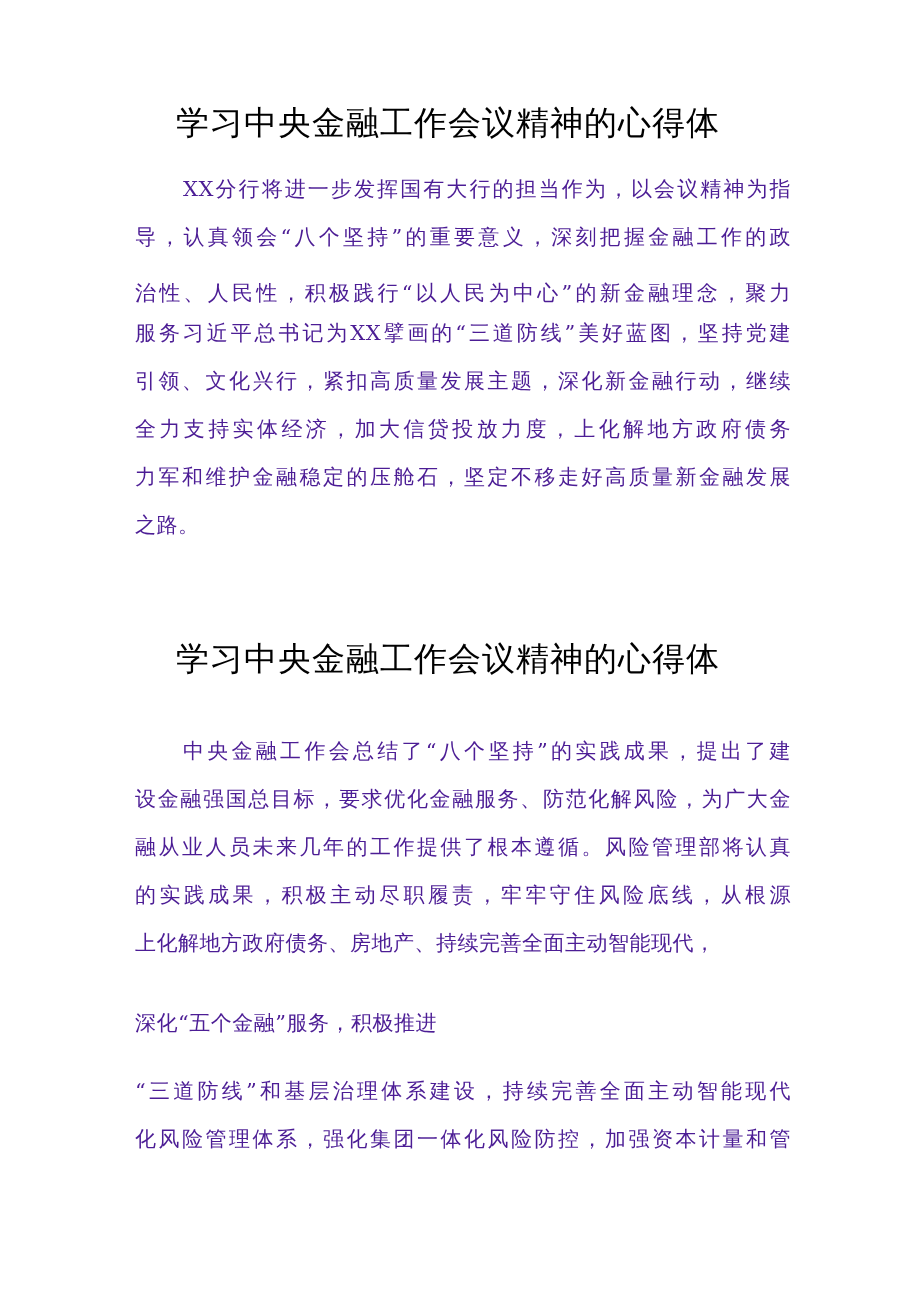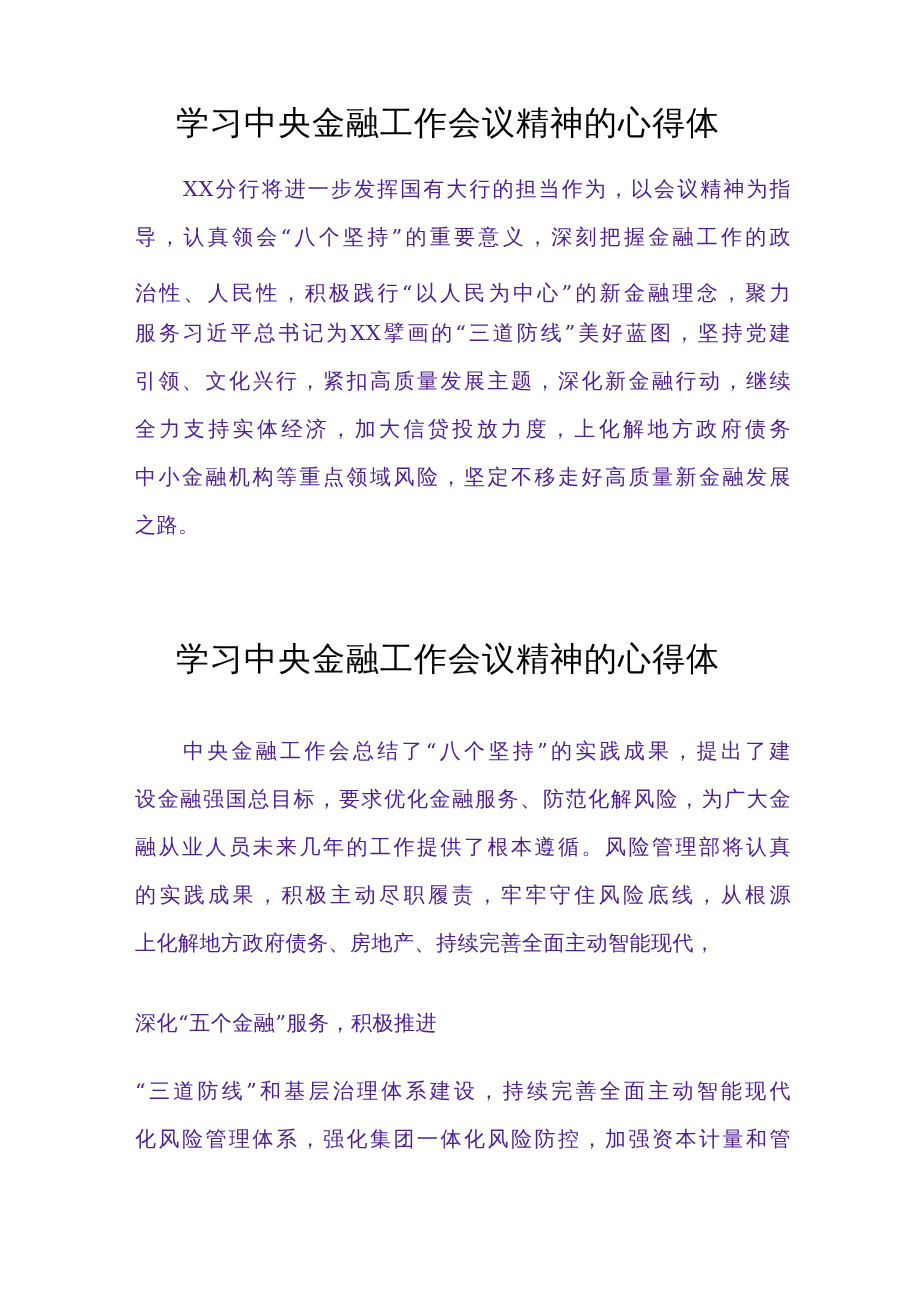--- a/index.html
+++ b/index.html
@@ -53,21 +53,21 @@
 
 <h1 class="title" style="top:103px;">学习中央金融工作会议精神的心得体</h1>
 
 <div>
   <div class="line indent" style="top:174px;">XX分行将进一步发挥国有大行的担当作为，以会议精神为指</div>
   <div class="line" style="top:222px;">导，认真领会“八个坚持”的重要意义，深刻把握金融工作的政</div>
   <div class="line" style="top:278px;">治性、人民性，积极践行“以人民为中心”的新金融理念，聚力</div>
   <div class="line" style="top:318px;">服务习近平总书记为XX擘画的“三道防线”美好蓝图，坚持党建</div>
   <div class="line" style="top:366px;">引领、文化兴行，紧扣高质量发展主题，深化新金融行动，继续</div>
   <div class="line" style="top:414px;">全力支持实体经济，加大信贷投放力度，上化解地方政府债务</div>
-  <div class="line" style="top:462px;">中小金融机构等重点领域风险，坚定不移走好高质量新金融发展</div>
+  <div class="line" style="top:462px;">力军和维护金融稳定的压舱石，坚定不移走好高质量新金融发展</div>
   <div class="line last" style="top:510px;">之路。</div>
 </div>
 
 <h1 class="title" style="top:639px;">学习中央金融工作会议精神的心得体</h1>
 
 <div>
   <div class="line indent" style="top:736px;">中央金融工作会总结了“八个坚持”的实践成果，提出了建</div>
   <div class="line" style="top:784px;">设金融强国总目标，要求优化金融服务、防范化解风险，为广大金</div>
   <div class="line" style="top:832px;">融从业人员未来几年的工作提供了根本遵循。风险管理部将认真</div>
   <div class="line" style="top:880px;">的实践成果，积极主动尽职履责，牢牢守住风险底线，从根源</div>

